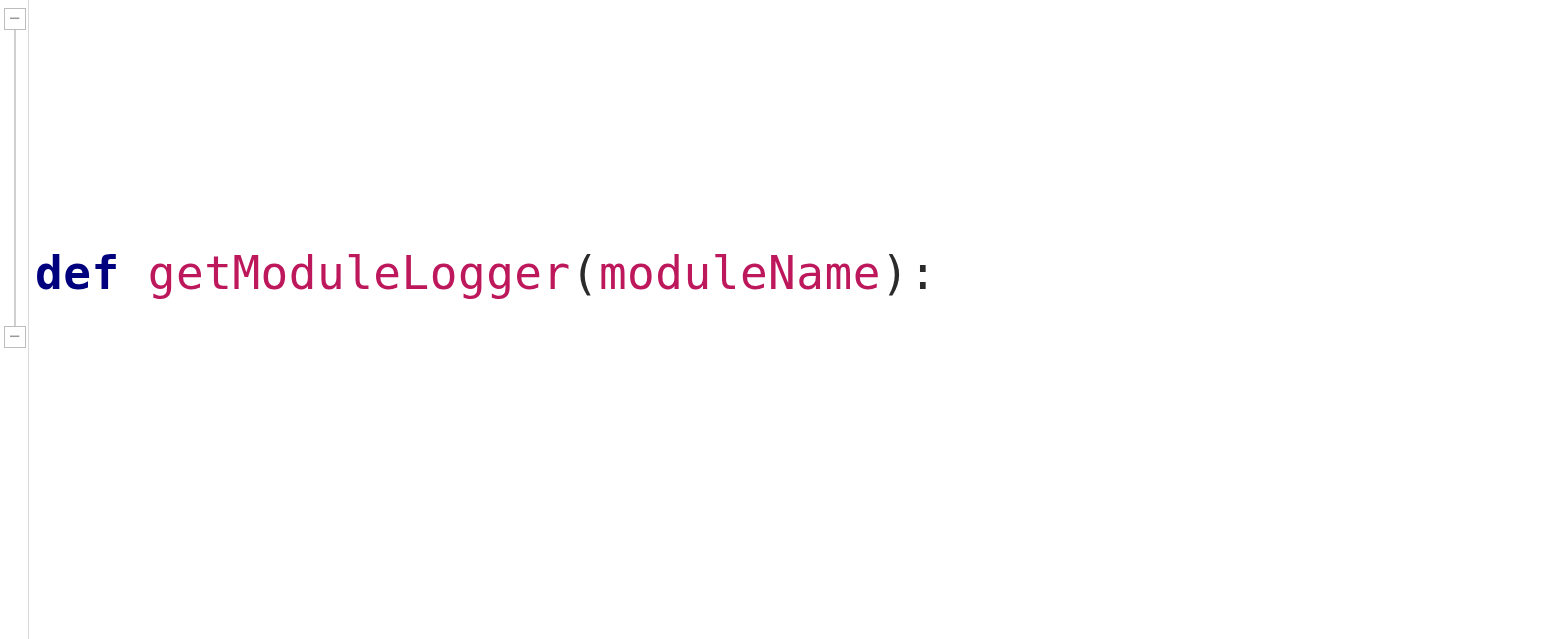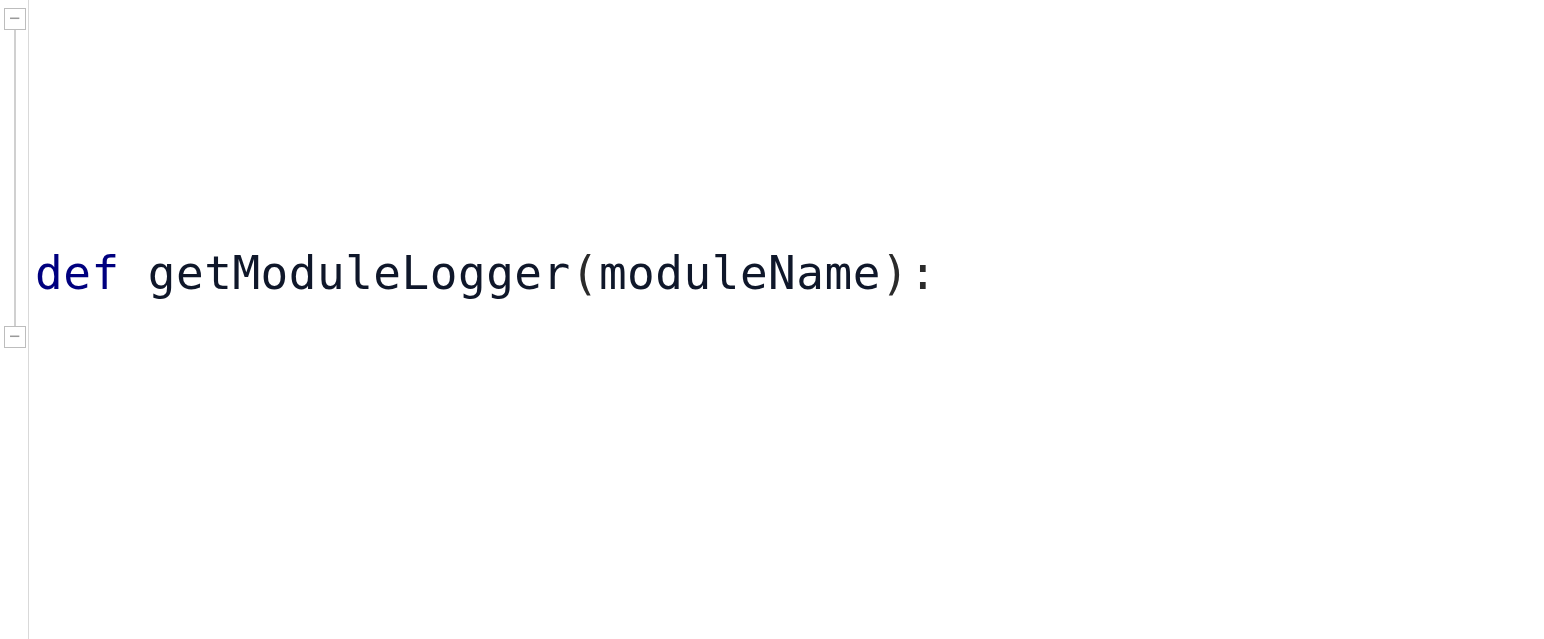--- a/index.html
+++ b/index.html
@@ -51,23 +51,23 @@
     background: #d0d0d0;
   }
   .code {
     padding-left: 6px;
     position: relative;
   }
   .line {
     height: 78px;
     position: relative;
   }
-  .kw   { color: #00007f; font-weight: normal; }  
+  .kw   { color: #00007f; font-weight: bold; }  
   .fstr { color: #008080; font-weight: bold; }
-  .ident{ color: #0f172a; }
+  .ident{ color: #be185d; }
   .punc { color: #2b2b2b; }
 </style>
 </head>
 <body>
 
 <div class="editor">
   <div class="gutter">
     <div class="fold-line" style="top:28px;height:320px;"></div>
     <div class="fold-icon" style="top:8px;">−</div>
     <div class="fold-icon" style="top:326px;">−</div>

